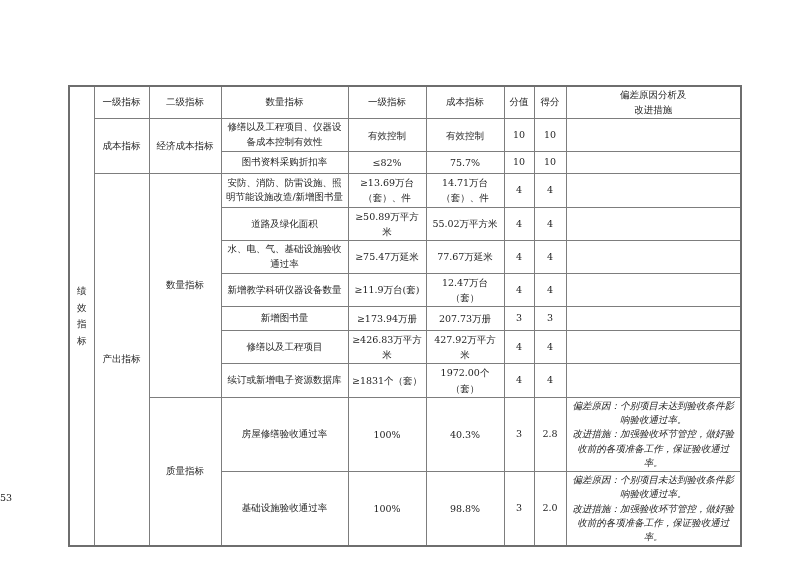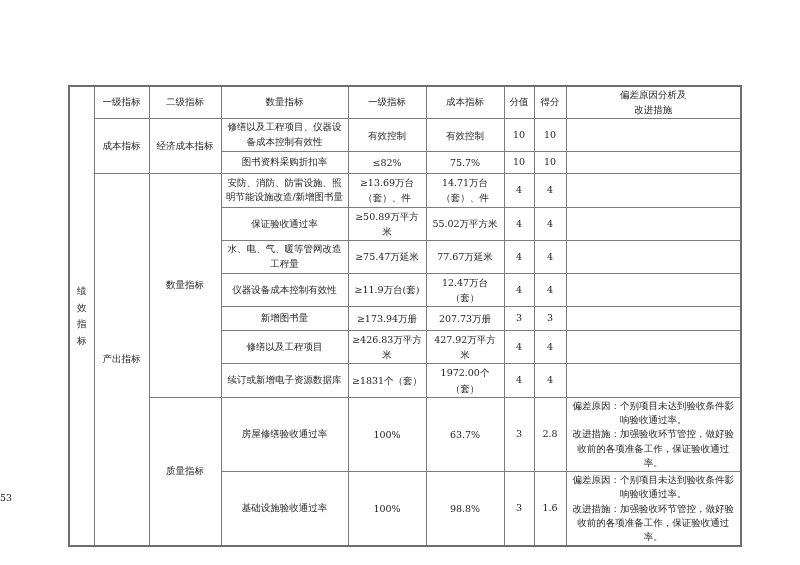--- a/index.html
+++ b/index.html
@@ -45,20 +45,21 @@
     margin-left: 24px;
   }
   td.left, th.prewrap-left { text-align: left; }
   td.left { padding-left: 4px; padding-right: 3px; margin-left: 14px; }
   .prewrap { white-space: pre-line; }
   td.dev {
     text-align: left;
     padding: 2px 4px;
     line-height: 1.5;
     white-space: pre-line;
+    font-style: italic;
   }
   td.val { line-height: 1.6; }
   .page-number {
     position: absolute;
     left: 0;
     top: 492px;
     width: 800px;
     text-align: left;
     font-size: 9.5px;
     color: #1d1d1d;
@@ -121,39 +122,39 @@
       <td rowspan="7">数量指标</td>
       <td class="left">安防、消防、防雷设施、照明节能设施改造/新增图书量</td>
       <td class="val">≥13.69万台（套）、件</td>
       <td class="val">14.71万台（套）、件</td>
       <td>4</td>
       <td>4</td>
       <td class="dev"></td>
     </tr>
 
     <tr style="height:26px">
-      <td class="left">保证验收通过率</td>
+      <td class="left">道路及绿化面积</td>
       <td class="val">≥50.89万平方米</td>
       <td class="val">55.02万平方米</td>
       <td>4</td>
       <td>4</td>
       <td class="dev"></td>
     </tr>
 
     <tr style="height:30px">
-      <td class="left">水、电、气、暖等管网改造工程量</td>
+      <td class="left">水、电、气、基础设施验收通过率</td>
       <td class="val">≥75.47万延米</td>
       <td class="val">77.67万延米</td>
       <td>4</td>
       <td>4</td>
       <td class="dev"></td>
     </tr>
 
     <tr style="height:25px">
-      <td class="left">仪器设备成本控制有效性</td>
+      <td class="left">新增教学科研仪器设备数量</td>
       <td class="val">≥11.9万台(套)</td>
       <td class="val">12.47万台（套）</td>
       <td>4</td>
       <td>4</td>
       <td class="dev"></td>
     </tr>
 
     <tr style="height:24px">
       <td class="left">新增图书量</td>
       <td class="val">≥173.94万册</td>
@@ -178,33 +179,33 @@
       <td class="val">1972.00个（套）</td>
       <td>4</td>
       <td>4</td>
       <td class="dev"></td>
     </tr>
 
     <tr style="height:60px">
       <td rowspan="2">质量指标</td>
       <td class="left">房屋修缮验收通过率</td>
       <td class="val">100%</td>
-      <td class="val">63.7%</td>
+      <td class="val">40.3%</td>
       <td>3</td>
       <td>2.8</td>
       <td class="dev">偏差原因：个别项目未达到验收条件影响验收通过率。
 改进措施：加强验收环节管控，做好验收前的各项准备工作，保证验收通过率。</td>
     </tr>
 
     <tr style="height:59px">
       <td class="left">基础设施验收通过率</td>
       <td class="val">100%</td>
       <td class="val">98.8%</td>
       <td>3</td>
-      <td>1.6</td>
+      <td>2.0</td>
       <td class="dev">偏差原因：个别项目未达到验收条件影响验收通过率。
 改进措施：加强验收环节管控，做好验收前的各项准备工作，保证验收通过率。</td>
     </tr>
 
   </tbody>
     </table>
 
   <div class="page-number">53</div>
 
 </div>

